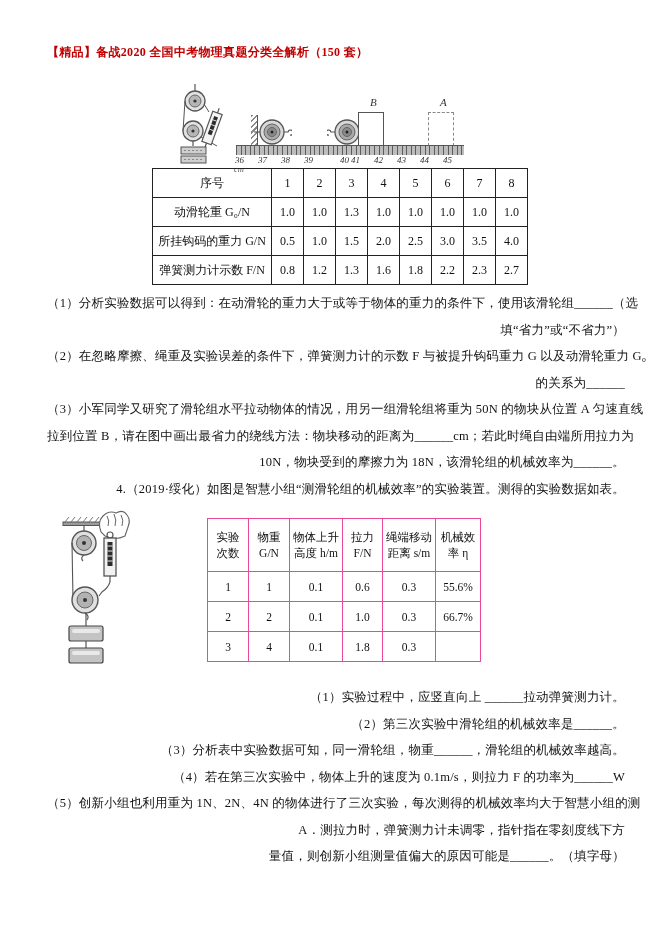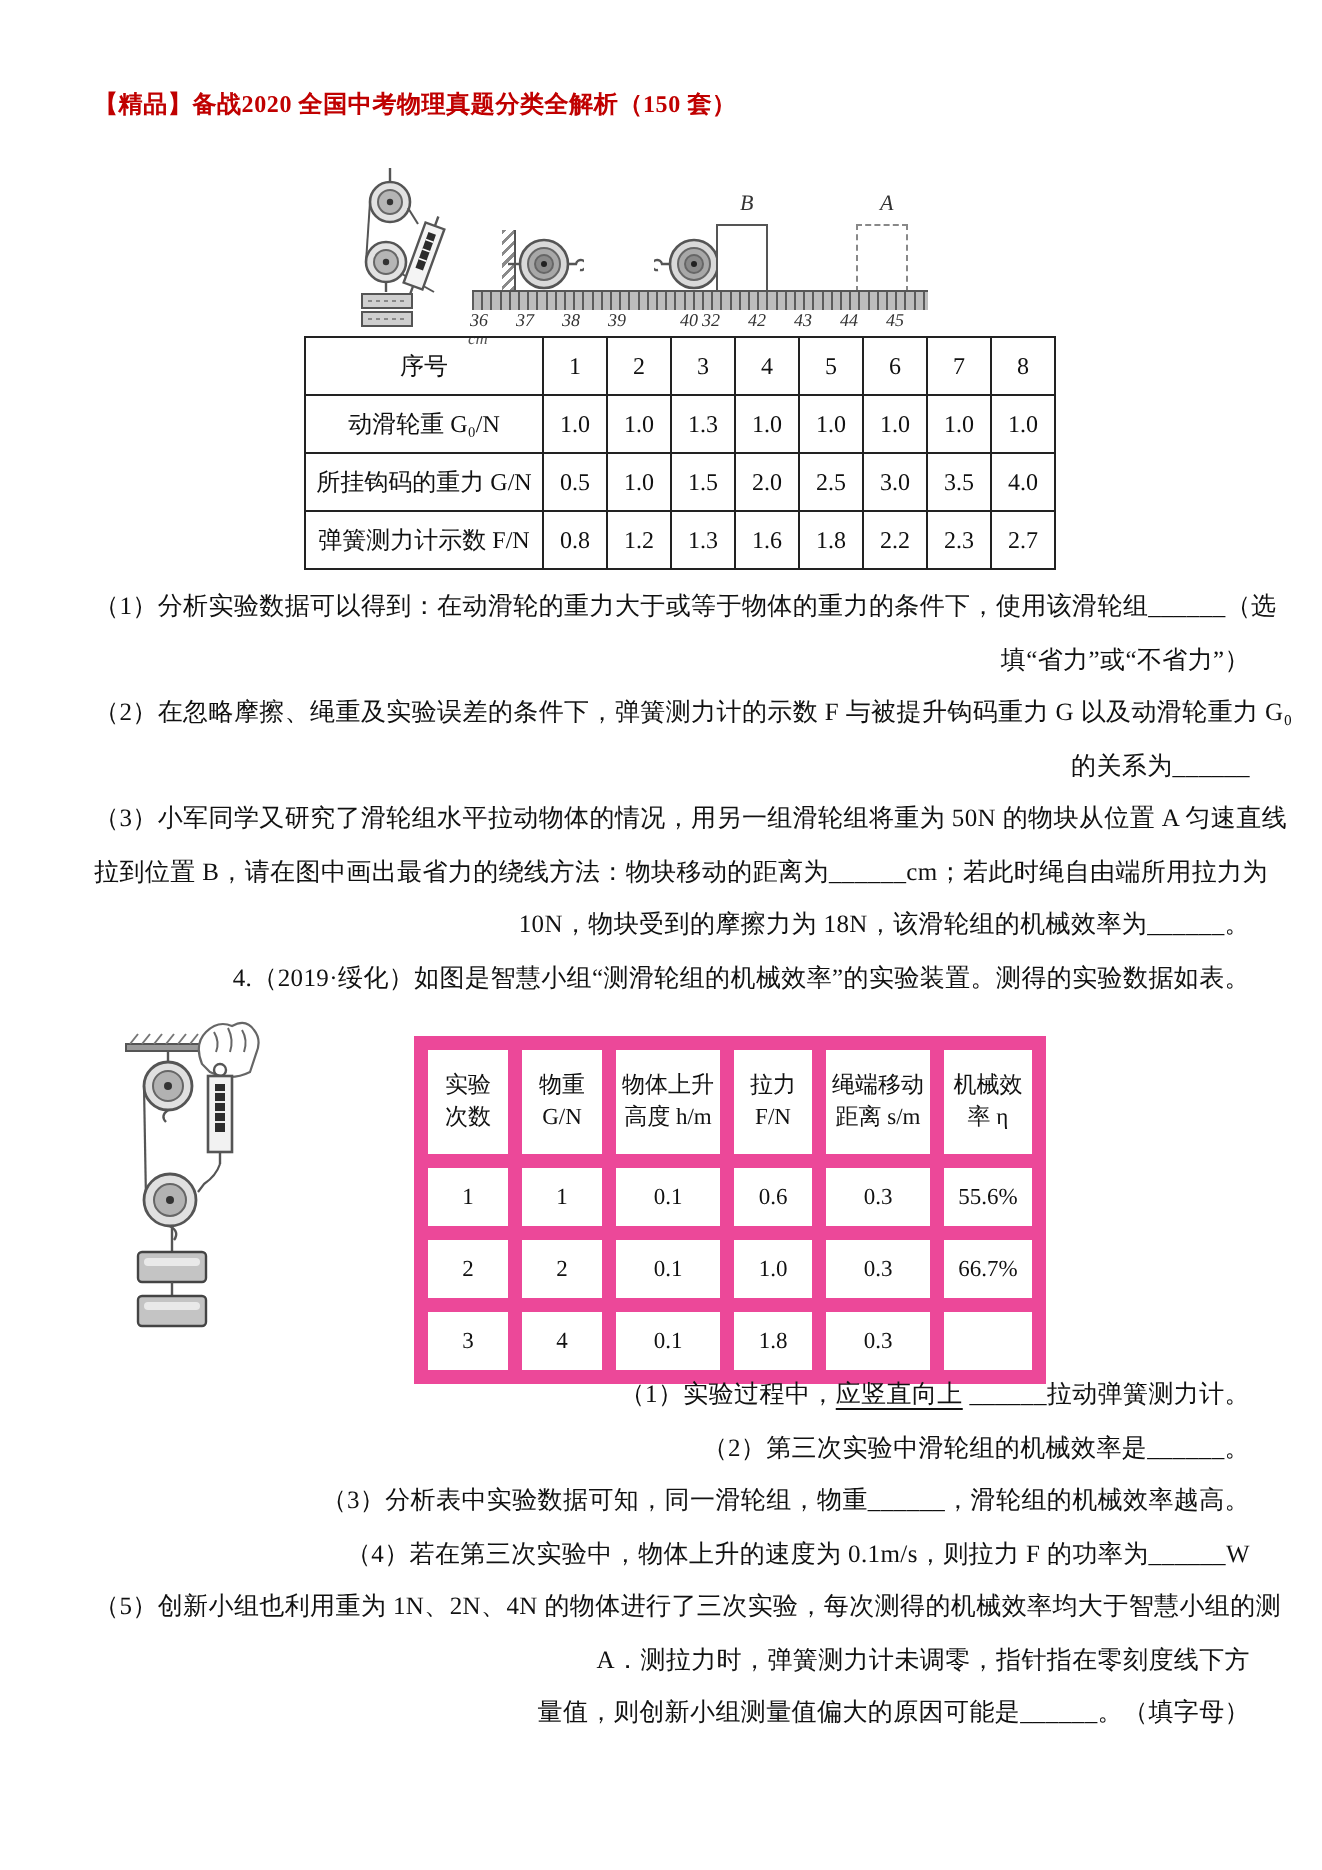--- a/index.html
+++ b/index.html
@@ -26,32 +26,32 @@
   .boxlabel{position:absolute;top:6px;font-size:11px;font-style:italic;color:#333;}
   #label-b{left:138px;} #label-a{left:208px;}
 
   
   #table1{position:absolute;left:152px;top:168px;border-collapse:collapse;}
   #table1 td{border:1px solid #222;text-align:center;vertical-align:middle;font-size:12px;height:28px;padding:0;}
   #table1 td.lbl{width:118px;}
   #table1 td.val{width:31px;}
 
   #table2{position:absolute;left:207px;top:518px;border-collapse:collapse;background:#fff;}
-  #table2 th,#table2 td{border:7px solid #ec4899;text-align:center;vertical-align:middle;font-weight:normal;padding:0;}
+  #table2 th,#table2 td{border:1px solid #ec4899;text-align:center;vertical-align:middle;font-weight:normal;padding:0;}
   #table2 th{font-size:11.5px;line-height:16px;height:52px;}
   #table2 td{font-size:11.5px;height:29px;}
   #table2 th span{display:block;}
   .c0{width:40px;}.c1{width:40px;}.c2{width:52px;}.c3{width:39px;}.c4{width:52px;}.c5{width:44px;}
 
   
   .textblock{position:absolute;left:47px;width:578px;text-align:right;}
   #q3-text{top:290px;}
   #q4-text{top:684px;}
   .tline{line-height:26.5px;font-size:12.5px;white-space:nowrap;letter-spacing:.2px;}
-  .ul{text-decoration:underline;text-underline-offset:3px;}
+  .ul{text-underline-offset:3px;}
 </style>
 </head>
 <body>
 
 <div id="doc-header" class="abs">【精品】备战2020 全国中考物理真题分类全解析（150 套）</div>
 
 <svg class="abs" style="left:160px;top:84px;" width="80" height="80" viewBox="0 0 80 80">
   <line x1="35" y1="0" x2="35" y2="8" stroke="#555" stroke-width="1.2"></line>
   <g>
     <circle cx="35" cy="17" r="10" fill="#e2e2e2" stroke="#555" stroke-width="1.3"></circle>
@@ -109,21 +109,21 @@
   <div id="box-a"></div>
   <span id="label-b" class="boxlabel">B</span>
   <span id="label-a" class="boxlabel">A</span>
 
   <div id="ruler-band"></div>
   <span class="tick" style="left:3px;">36</span>
   <span class="tick" style="left:26px;">37</span>
   <span class="tick" style="left:49px;">38</span>
   <span class="tick" style="left:72px;">39</span>
   <span class="tick" style="left:108px;font-family:Liberation Serif, serif;">40</span>
-  <span class="tick" style="left:119px;">32</span>
+  <span class="tick" style="left:119px;">41</span>
   <span class="tick" style="left:142px;">42</span>
   <span class="tick" style="left:165px;">43</span>
   <span class="tick" style="left:188px;">44</span>
   <span class="tick" style="left:211px;">45</span>
   <span id="ruler-unit">cm</span>
 </div>
 
 <table id="table1">
   <tbody>
       <tr>

